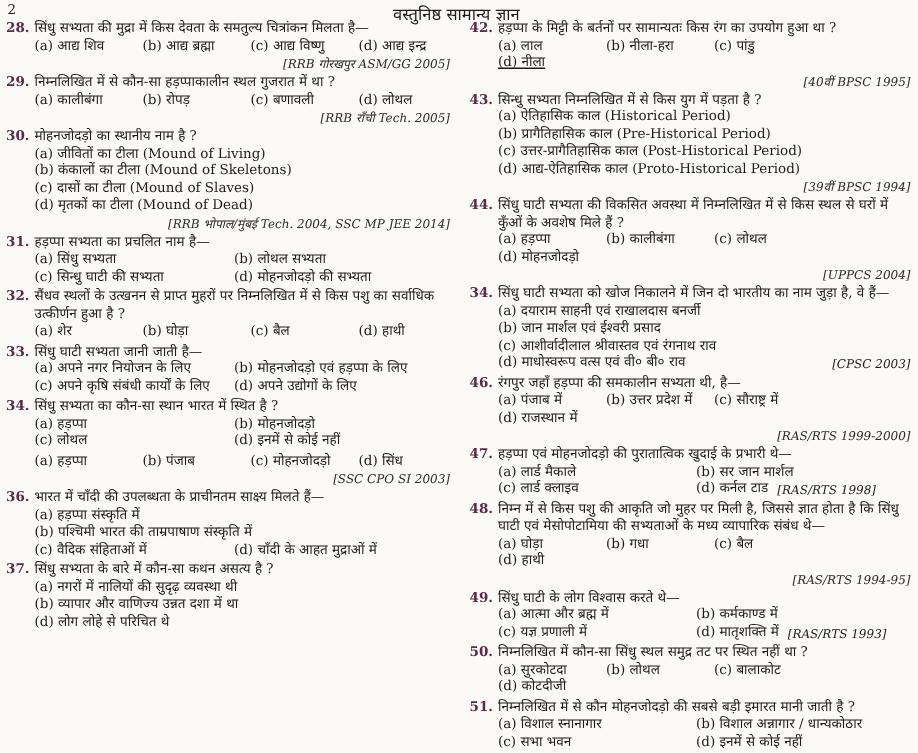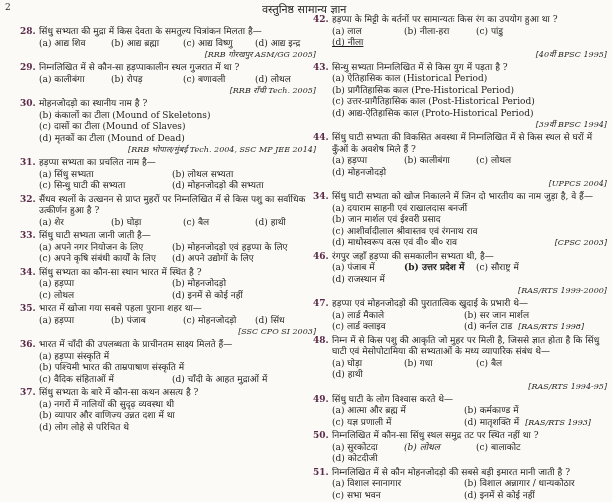--- a/index.html
+++ b/index.html
@@ -6,21 +6,21 @@
   body {
     width: 612px; height: 502px; overflow: hidden;
     background: #fbfaf7;
     font-family: "DejaVu Serif", serif;
     color: #1c1c1c;
     position: relative;
   }
   .page-num { position: absolute; left: 5px; top: 2px; font-size: 9px; }
   .running-head { position: absolute; left: 262px; top: 1px; font-size: 11px; }
   .col { position: absolute; top: 14px; width: 296px; }
-  .col.left { left: 20px; margin-top: 12px; }
+  .col.left { left: 4px; }
   .col.right { left: 313px; width: 294px; }
   .q { margin: 0 0 2px 0; font-size: 9px; line-height: 11.5px; }
   .q-head { display: flex; }
   .q-num { color: #5a2a48; font-weight: bold; width: 19px; flex: 0 0 19px; font-size: 9px; }
   .q-text { flex: 1; }
   .opts { padding-left: 19px; display: flex; flex-wrap: wrap; }
   .opt { white-space: nowrap; margin-right: 10px; }
   .opts.four .opt { width: auto; }
   .opts.two .opt { width: 48%; margin-right: 0; }
   .opts.one .opt { width: 100%; }
@@ -59,20 +59,21 @@
         <span class="opt" style="width: 60px; margin-right: 0px;">(d) लोथल</span>
       </div>
       <div class="src">[RRB राँची Tech. 2005]</div>
     </div>
     <div class="q">
       <div class="q-head">
         <span class="q-num">30.</span>
         <span class="q-text">मोहनजोदड़ो का स्थानीय नाम है ?</span>
       </div>
       <div class="opts one">
+        <span class="opt">(a) जीवितों का टीला (Mound of Living)</span>
         <span class="opt">(b) कंकालों का टीला (Mound of Skeletons)</span>
         <span class="opt">(c) दासों का टीला (Mound of Slaves)</span>
         <span class="opt">(d) मृतकों का टीला (Mound of Dead)</span>
       </div>
       <div class="src">[RRB भोपाल/मुंबई Tech. 2004, SSC MP JEE 2014]</div>
     </div>
     <div class="q">
       <div class="q-head">
         <span class="q-num">31.</span>
         <span class="q-text">हड़प्पा सभ्यता का प्रचलित नाम है—</span>
@@ -114,24 +115,20 @@
         <span class="q-text">सिंधु सभ्यता का कौन-सा स्थान भारत में स्थित है ?</span>
       </div>
       <div class="opts two">
         <span class="opt">(a) हड़प्पा</span>
         <span class="opt">(b) मोहनजोदड़ो</span>
         <span class="opt">(c) लोथल</span>
         <span class="opt">(d) इनमें से कोई नहीं</span>
       </div>
     </div>
     <div class="q">
-      <div class="q-head">
-        <span class="q-num">35.</span>
-        <span class="q-text">भारत में खोजा गया सबसे पहला पुराना शहर था—</span>
-      </div>
       <div class="opts four">
         <span class="opt" style="width: 72px; margin-right: 0px;">(a) हड़प्पा</span>
         <span class="opt" style="width: 72px; margin-right: 0px;">(b) पंजाब</span>
         <span class="opt" style="width: 72px; margin-right: 0px;">(c) मोहनजोदड़ो</span>
         <span class="opt" style="width: 60px; margin-right: 0px;">(d) सिंध</span>
       </div>
       <div class="src">[SSC CPO SI 2003]</div>
     </div>
     <div class="q">
       <div class="q-head">
@@ -210,21 +207,21 @@
         <span class="opt-src" style="margin-left: auto;">[CPSC 2003]</span>
       </div>
     </div>
     <div class="q">
       <div class="q-head">
         <span class="q-num">46.</span>
         <span class="q-text">रंगपुर जहाँ हड़प्पा की समकालीन सभ्यता थी, है—</span>
       </div>
       <div class="opts four">
         <span class="opt" style="width: 72px; margin-right: 0px;">(a) पंजाब में</span>
-        <span class="opt" style="width: 72px; margin-right: 0px; font-weight: bold;">(b) उत्तर प्रदेश में</span>
+        <span class="opt" style="width: 72px; margin-right: 0px;">(b) उत्तर प्रदेश में</span>
         <span class="opt" style="width: 72px; margin-right: 0px;">(c) सौराष्ट्र में</span>
         <span class="opt" style="width: 60px; margin-right: 0px;">(d) राजस्थान में</span>
       </div>
       <div class="src">[RAS/RTS 1999-2000]</div>
     </div>
     <div class="q">
       <div class="q-head">
         <span class="q-num">47.</span>
         <span class="q-text">हड़प्पा एवं मोहनजोदड़ो की पुरातात्विक खुदाई के प्रभारी थे—</span>
       </div>
@@ -262,21 +259,21 @@
         <span class="opt-src">[RAS/RTS 1993]</span>
       </div>
     </div>
     <div class="q">
       <div class="q-head">
         <span class="q-num">50.</span>
         <span class="q-text">निम्नलिखित में कौन-सा सिंधु स्थल समुद्र तट पर स्थित नहीं था ?</span>
       </div>
       <div class="opts four">
         <span class="opt" style="width: 72px; margin-right: 0px;">(a) सुरकोटदा</span>
-        <span class="opt" style="width: 72px; margin-right: 0px; font-style: italic;">(b) लोथल</span>
+        <span class="opt" style="width: 72px; margin-right: 0px;">(b) लोथल</span>
         <span class="opt" style="width: 72px; margin-right: 0px;">(c) बालाकोट</span>
         <span class="opt" style="width: 60px; margin-right: 0px;">(d) कोटदीजी</span>
       </div>
     </div>
     <div class="q">
       <div class="q-head">
         <span class="q-num">51.</span>
         <span class="q-text">निम्नलिखित में से कौन मोहनजोदड़ो की सबसे बड़ी इमारत मानी जाती है ?</span>
       </div>
       <div class="opts two">

